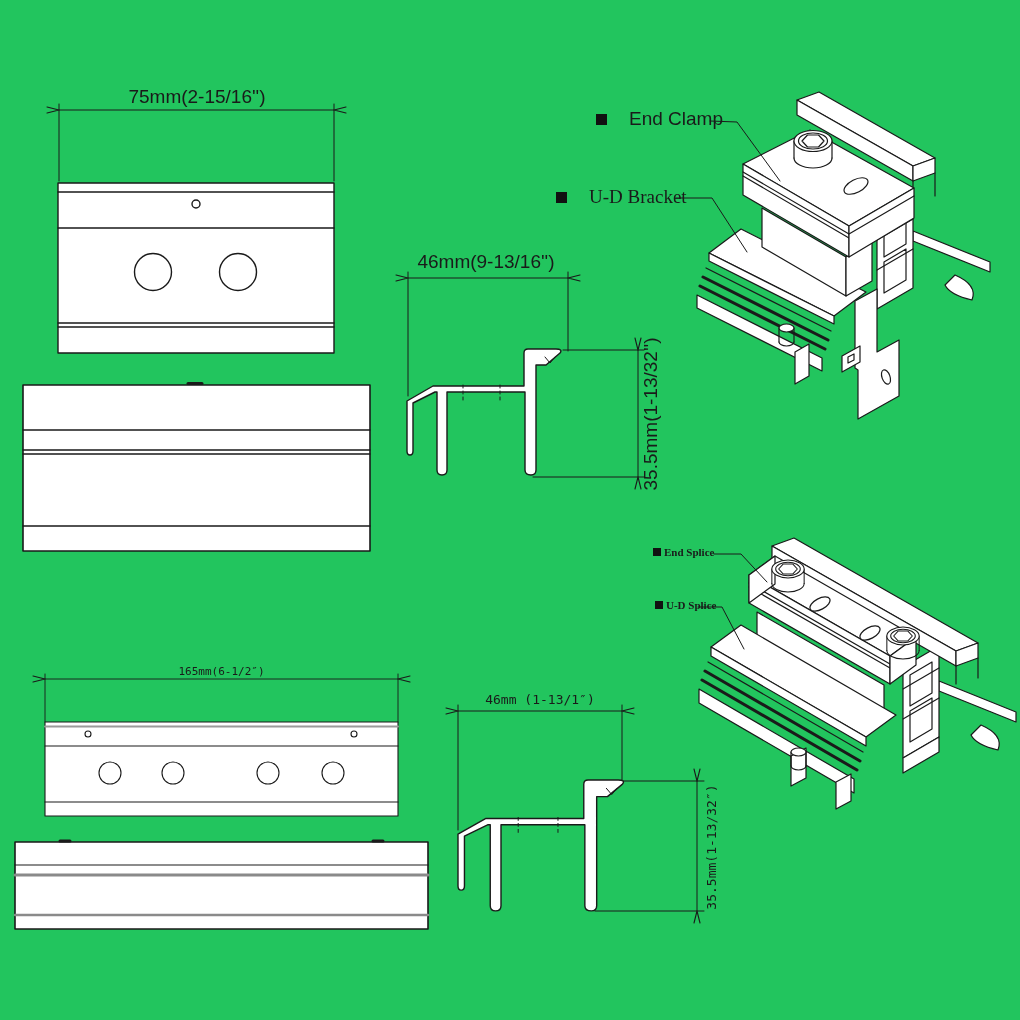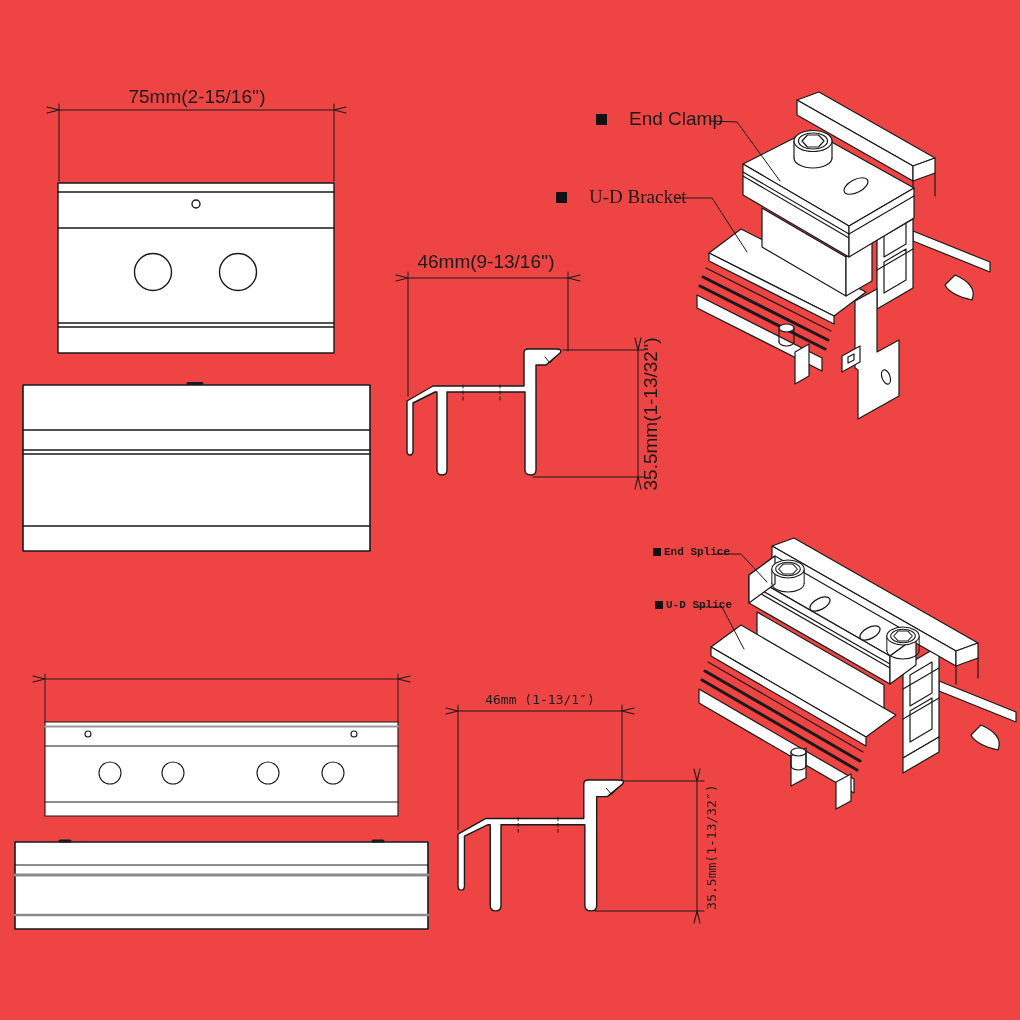--- a/index.html
+++ b/index.html
@@ -1,27 +1,27 @@
 <!DOCTYPE html>
 <html><head>
 <meta charset="utf-8">
 <style>
   html,body{margin:0;padding:0;background:#fff;}
-  .canvas{position:relative;width:1020px;height:1020px;background:#ef4444;overflow:hidden;
+  .canvas{position:relative;width:1020px;height:1020px;background:#22c55e;overflow:hidden;
           font-family:"Liberation Sans",sans-serif;color:#1a1a1a;}
   svg.art{position:absolute;left:0;top:0;}
   .txt{position:absolute;white-space:nowrap;color:#1a1a1a;}
   .dim-sans{font-size:19px;}
   .dim-mono{font-family:"DejaVu Sans Mono",monospace;font-size:11px;}
   .dim-mono-md{font-family:"DejaVu Sans Mono",monospace;font-size:13px;}
   .center{text-align:center;}
   .vert{transform:rotate(-90deg);transform-origin:center;}
   .lbl{display:flex;align-items:center;}
   .lbl-sans{font-size:19px;gap:22px;}
-  .lbl-mono{font-family:Liberation Mono, monospace;font-size:11px;gap:3px;font-weight:bold;}
+  .lbl-mono{font-family:Liberation Serif, serif;font-size:11px;gap:3px;font-weight:bold;}
   .sq{display:inline-block;background:#111;}
   .sq-big{width:11px;height:11px;}
   .sq-sm{width:8px;height:8px;}
 </style>
 </head>
 <body>
 
 <div class="canvas">
 
 <svg class="art" width="1020" height="1020" viewBox="0 0 1020 1020" fill="none" stroke="#1a1a1a" stroke-width="1.4" stroke-linejoin="round" stroke-linecap="round">
@@ -226,20 +226,21 @@
 <div class="txt lbl lbl-sans" style="left:596px;top:108px;">
   <span class="sq sq-big"></span>
   <span>End Clamp</span>
 </div>
 
 <div class="txt lbl lbl-sans" style="left:556px;top:186px;font-family:Liberation Serif, serif;">
   <span class="sq sq-big"></span>
   <span>U-D Bracket</span>
 </div>
 
+<div class="txt dim-mono center" style="left:45px;top:665px;width:353px;">165mm(6-1/2″)</div>
 
 <div class="txt dim-mono-md center" style="left:456px;top:692px;width:168px;">46mm (1-13/1″)</div>
 
 <div class="txt dim-mono-md center vert" style="left:637px;top:838px;width:150px;height:18px;line-height:18px;">35.5mm(1-13/32″)</div>
 
 <div class="txt lbl lbl-mono" style="left:653px;top:546px;">
   <span class="sq sq-sm"></span>
   <span>End Splice</span>
 </div>
 

